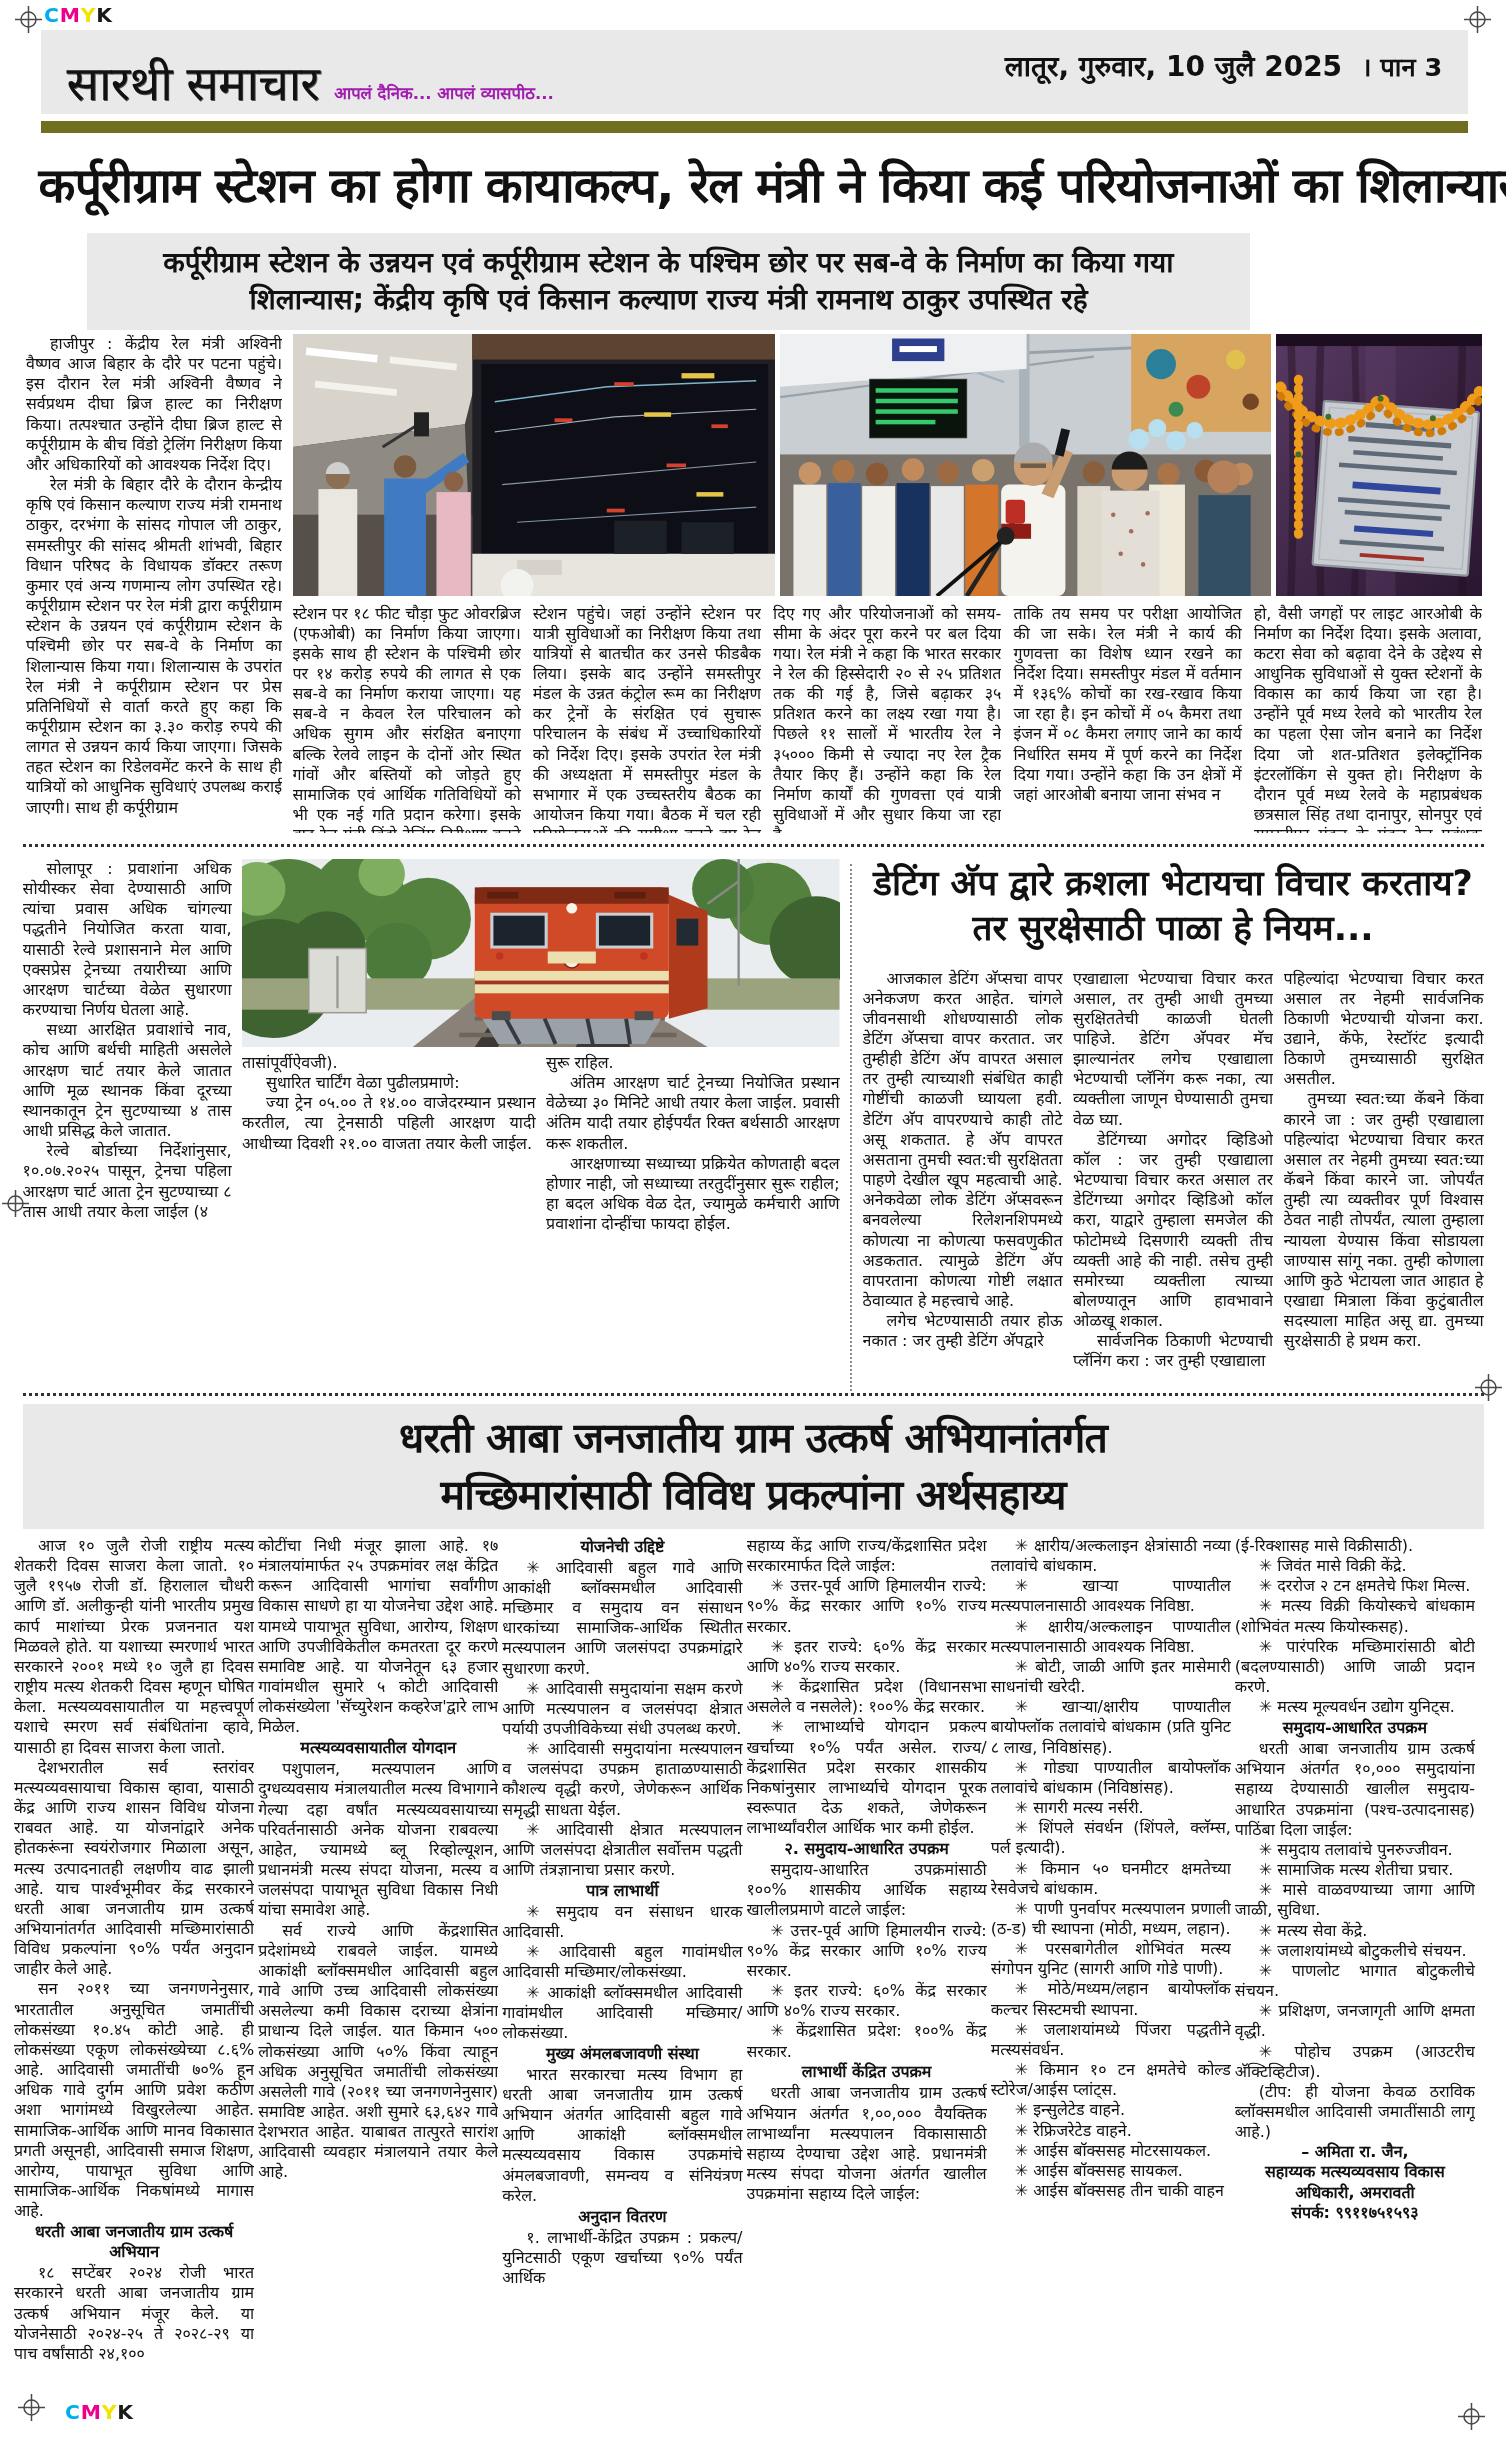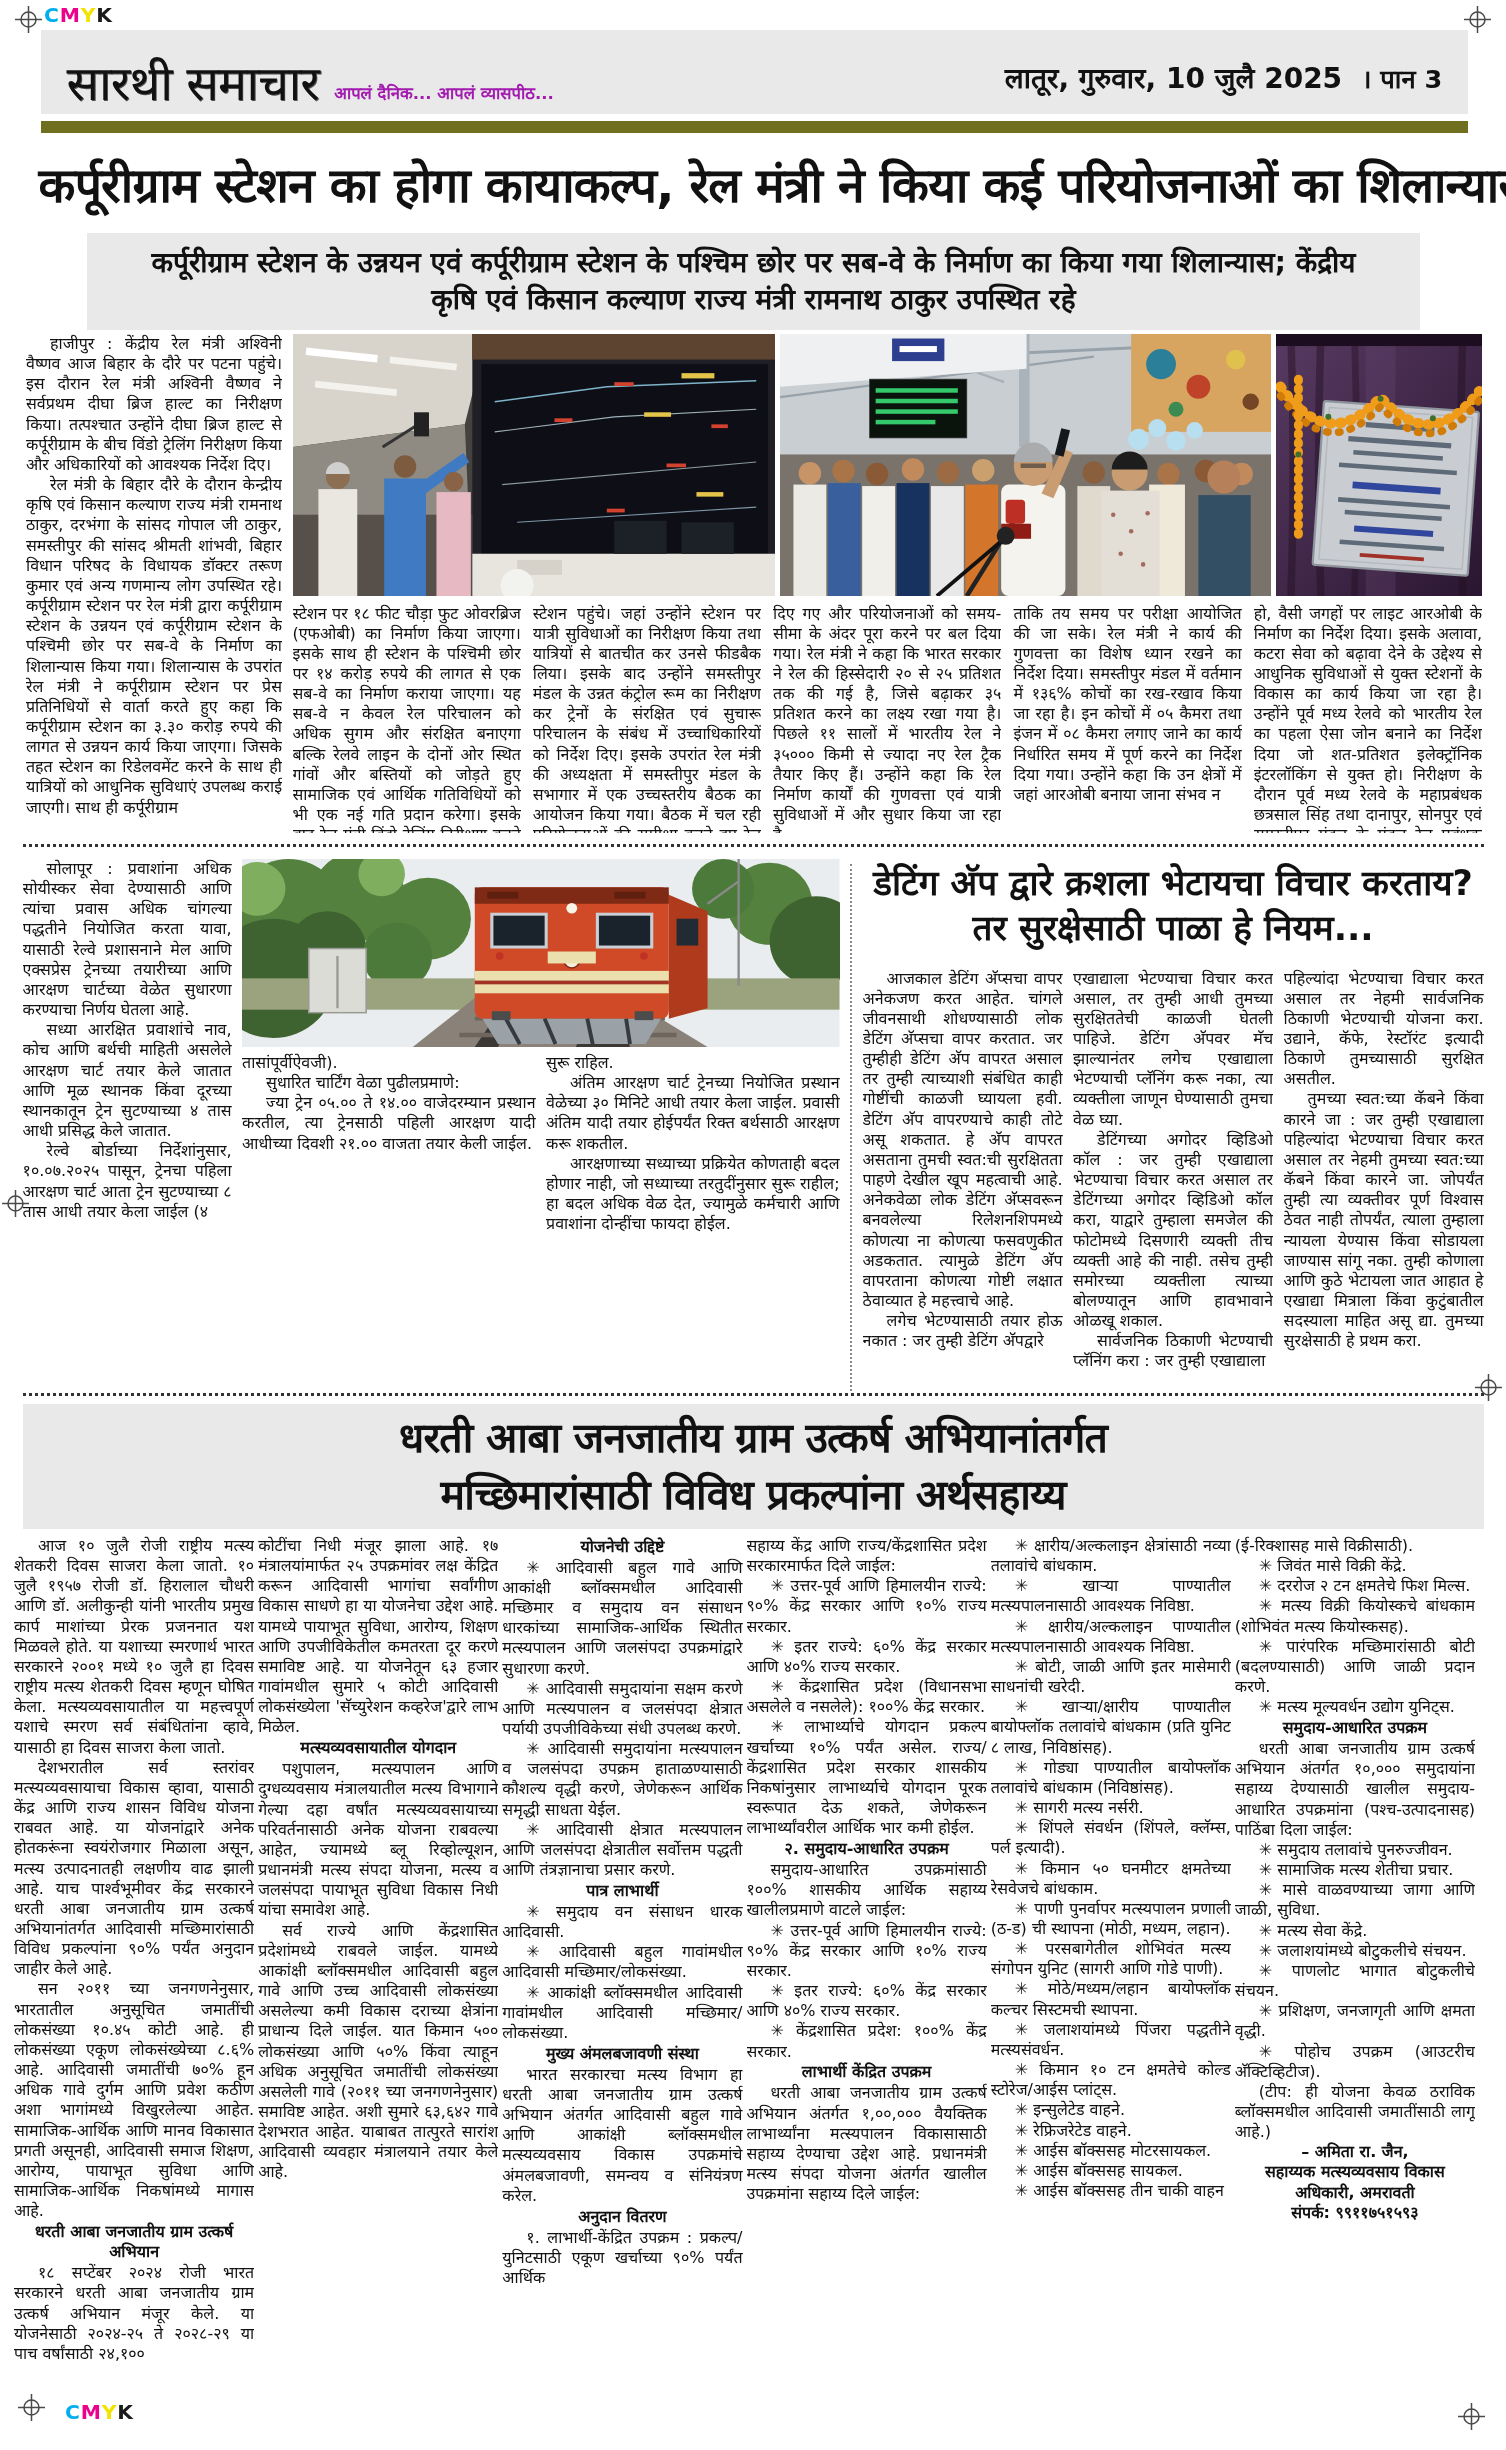--- a/index.html
+++ b/index.html
@@ -10,29 +10,29 @@
   .regmark{position:absolute;width:27px;height:27px;}
   .cmyk{position:absolute;font-size:20.3px;font-weight:bold;letter-spacing:0.8px;}
   .cmyk .c{color:#00aeef}.cmyk .m{color:#ec008c}.cmyk .y{color:#f2e400}.cmyk .k{color:#1a1a1a}
 
   
   .masthead{position:absolute;left:41px;top:30px;width:1427px;height:84px;background:#e9e9e9;
             display:flex;justify-content:space-between;align-items:flex-end;padding:0 25.6px;box-sizing:border-box;}
   .mast-left{display:flex;align-items:flex-end;gap:15px;padding-bottom:7.5px;}
   .mast-title{font-size:48px;font-weight:400;line-height:1;letter-spacing:-0.8px;text-shadow:0.8px 0.8px 0 #555;}
   .mast-tagline{font-size:16.6px;font-weight:700;padding-bottom:3px;color:#a21caf;}
-  .mast-right{display:flex;align-items:flex-end;gap:19.6px;padding-bottom:18px;}
+  .mast-right{display:flex;align-items:flex-end;gap:19.6px;padding-bottom:30px;}
   .mast-date{font-size:28px;font-weight:800;}
   .mast-page{font-size:25.6px;font-weight:800;}
   .olive-bar{position:absolute;left:41px;top:121px;width:1427px;height:12px;background:#6f6f1f;}
 
   
   .lead-headline{position:absolute;left:22.6px;top:142px;width:1461px;margin:16px;text-align:center;
                  font-size:48px;font-weight:900;line-height:1.15;white-space:nowrap;letter-spacing:-0.8px;}
-  .lead-subhead{position:absolute;left:87px;top:233px;width:1333px;box-sizing:border-box;background:#e9e9e9;
+  .lead-subhead{position:absolute;left:87px;top:233px;width:1163px;box-sizing:border-box;background:#e9e9e9;
                 padding:10.5px 53px;font-size:28px;font-weight:700;text-align:center;line-height:1.35;}
   .lead-body{position:absolute;left:26px;top:334px;width:1456px;height:499px;display:flex;gap:10.5px;}
   .bodytext{font-size:16px;line-height:1.26;text-align:justify;overflow:hidden;}
   .lead-col1{width:256px;flex:none;}
   .lead-right{flex:1;display:flex;flex-direction:column;min-width:0;}
   .photo-row{display:flex;gap:4.5px;height:262px;}
   .photo-row svg{height:100%;display:block;}
   .lead-cols{flex:1;display:flex;gap:12px;margin-top:7.5px;min-height:0;}
   .lead-cols .lcol{flex:1;min-width:0;}
 

